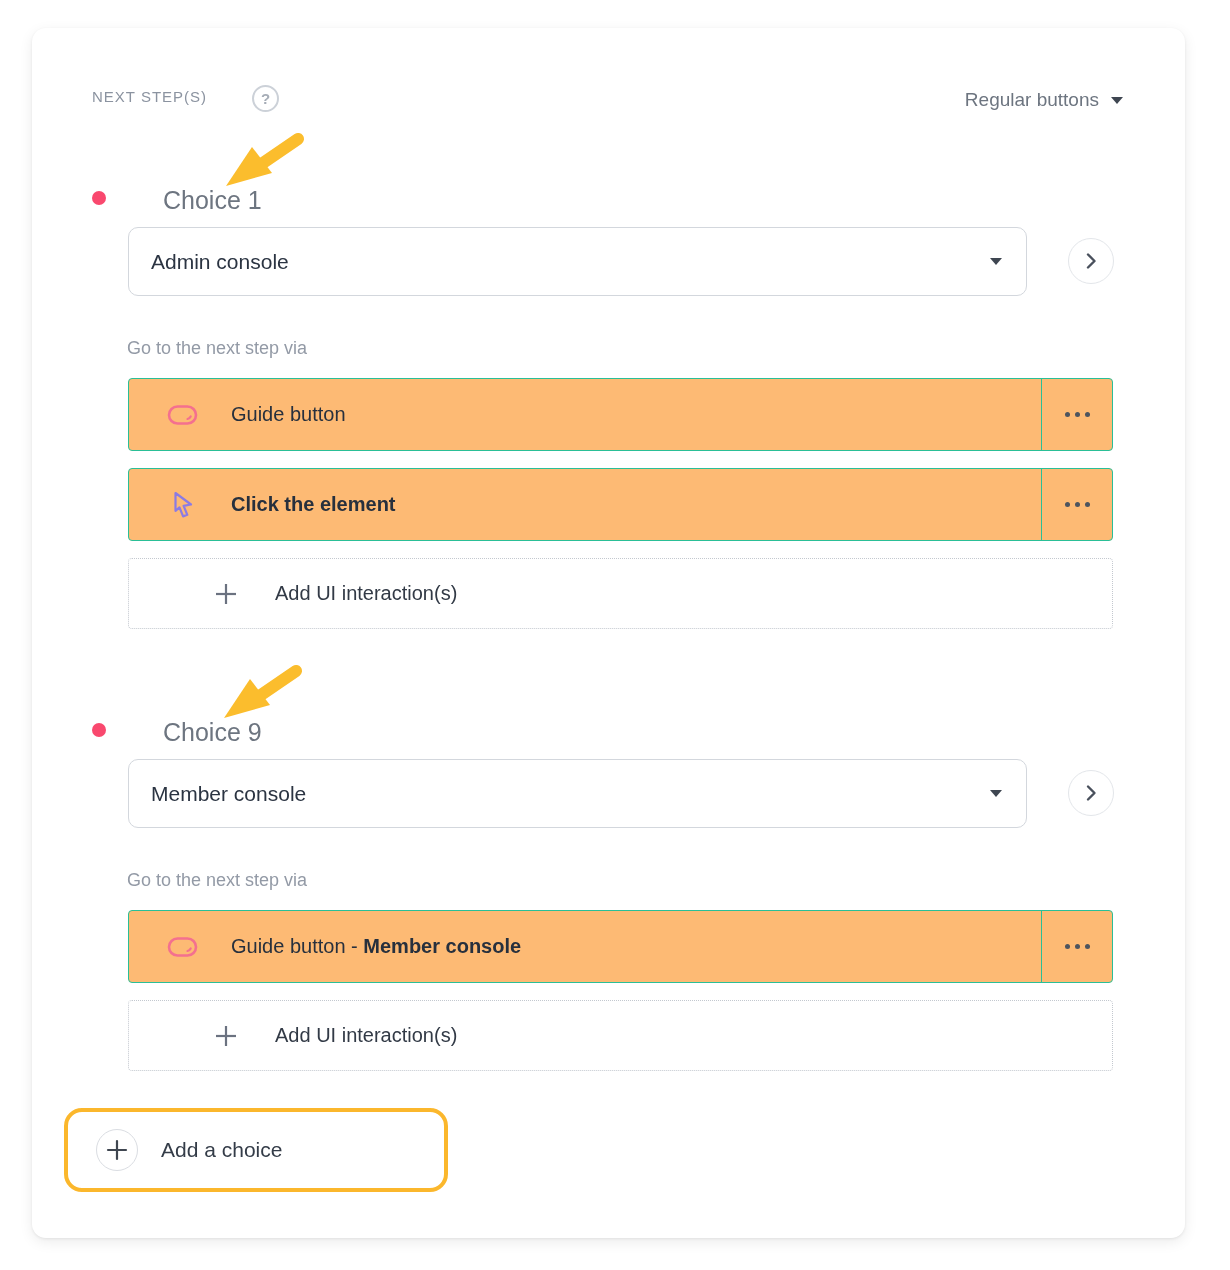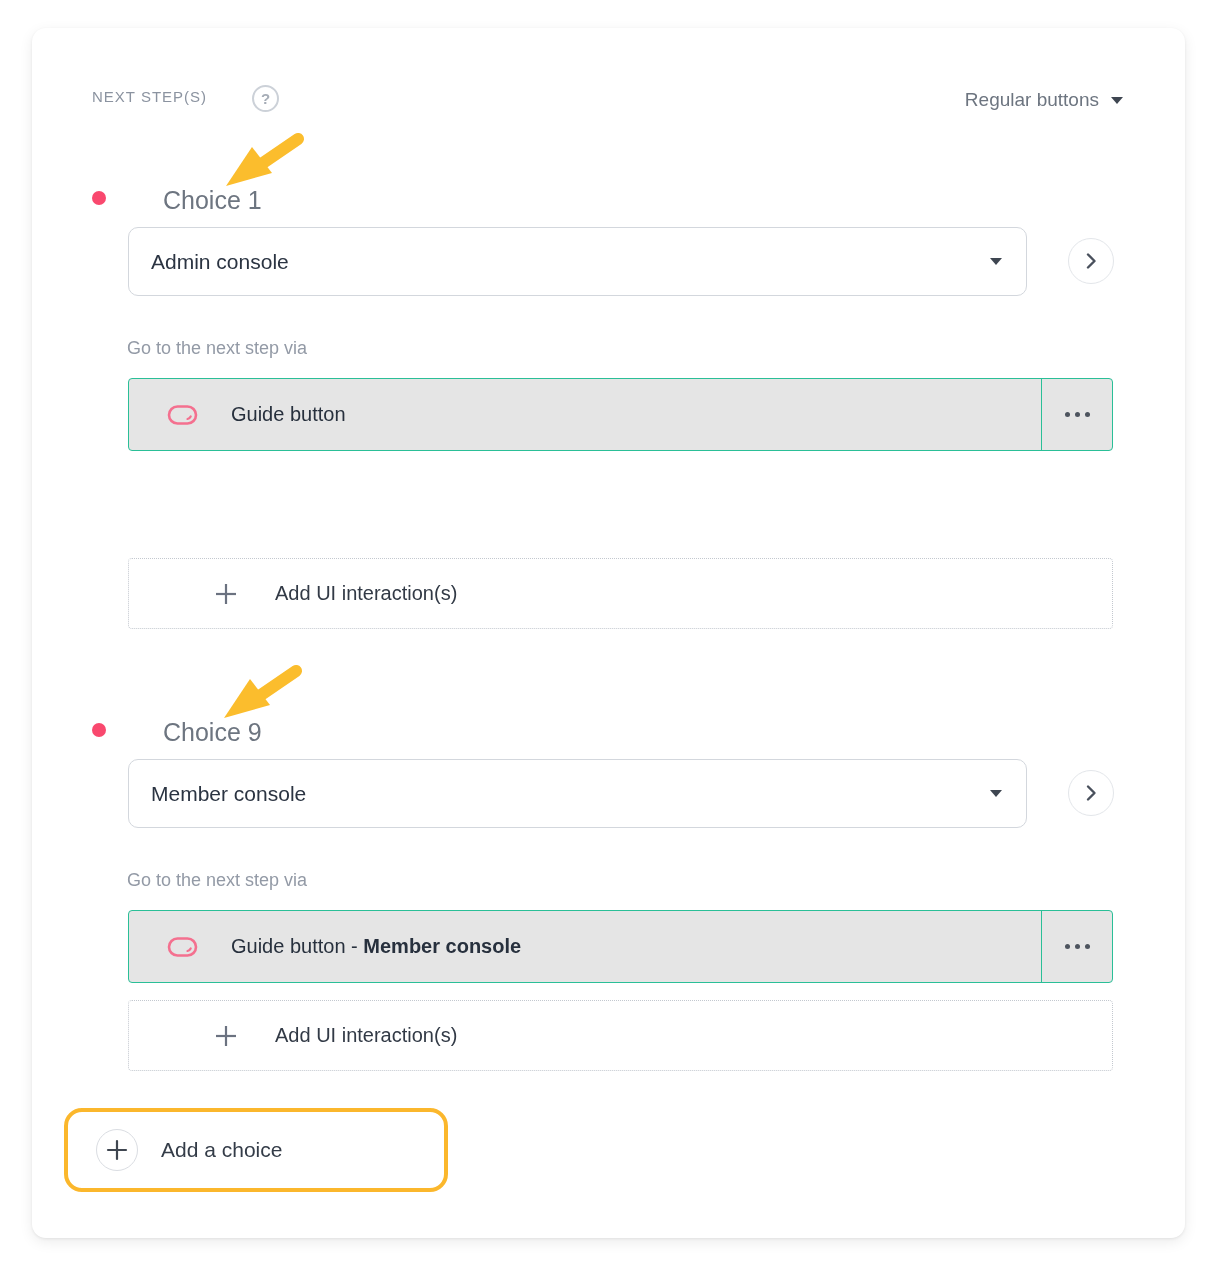--- a/index.html
+++ b/index.html
@@ -86,21 +86,21 @@
   .nc2 { top: 742px; }
 
   .goto-label { left: 95px; font-size: 18px; color: #939aa6; }
   .goto1 { top: 310px; }
   .goto2 { top: 842px; }
 
   
   .irow {
     left: 96px; width: 985px; height: 73px;
     border: 1px solid #2abf97; border-radius: 4px;
-    background: #e5e5e5; display: flex; align-items: stretch;
+    background: #fdba74; display: flex; align-items: stretch;
   }
   .ir1a { top: 350px; }
   .ir1b { top: 440px; }
   .ir2a { top: 882px; }
   .irow .main {
     flex: 1; display: flex; align-items: center; cursor: pointer;
   }
   .irow .icon-box {
     margin-left: 38px; width: 32px; display: flex; align-items: center; justify-content: center;
   }
@@ -182,20 +182,35 @@
       </span>
       <span class="lbl">
         <span>Guide button</span><span class="b"></span>
       </span>
     </div>
     <div class="menu-cell">
       <span class="dots"></span>
     </div>
   </div>
 
+  <div class="abs irow ir1b">
+    <div class="main">
+      <span class="icon-box">
+        <svg width="26" height="30" viewBox="0 0 26 30">
+          <path d="M5.5 3 L21 14.5 L13.6 15.8 L17.3 24.8 L13.1 26.4 L9.5 17.4 L5.5 20.8 Z" fill="none" stroke="#8b7be4" stroke-width="2.2" stroke-linejoin="round"></path>
+        </svg>
+      </span>
+      <span class="lbl">
+        <span></span><span class="b">Click the element</span>
+      </span>
+    </div>
+    <div class="menu-cell">
+      <span class="dots"></span>
+    </div>
+  </div>
 
   <div class="abs add-row ar1">
     <span class="plus-box">
       <svg width="24" height="24" viewBox="0 0 24 24">
         <line x1="12" y1="2" x2="12" y2="22" stroke="#6b7280" stroke-width="2.2"></line>
         <line x1="2" y1="12" x2="22" y2="12" stroke="#6b7280" stroke-width="2.2"></line>
       </svg>
     </span>
     <span class="lbl">Add UI interaction(s)</span>
   </div>

